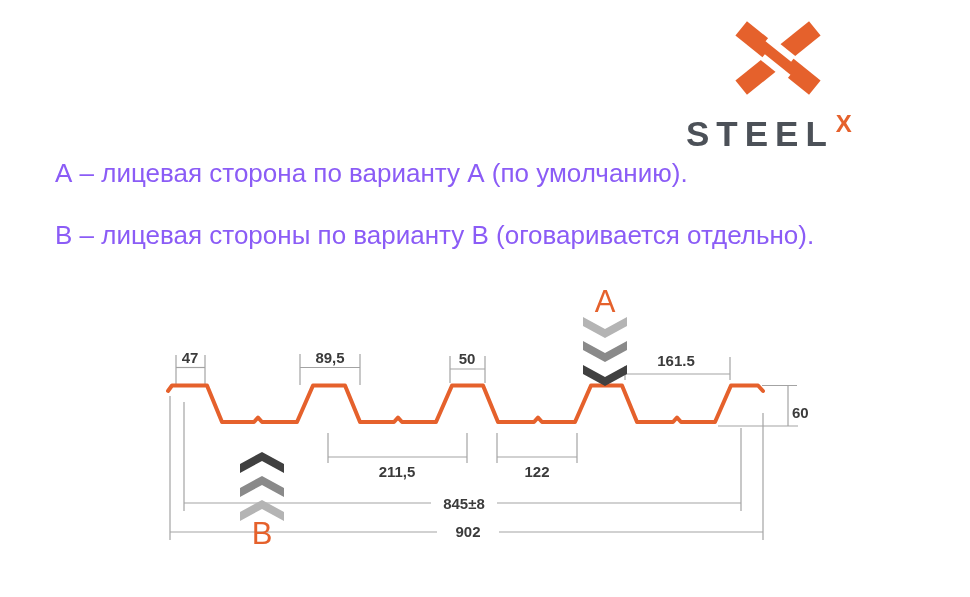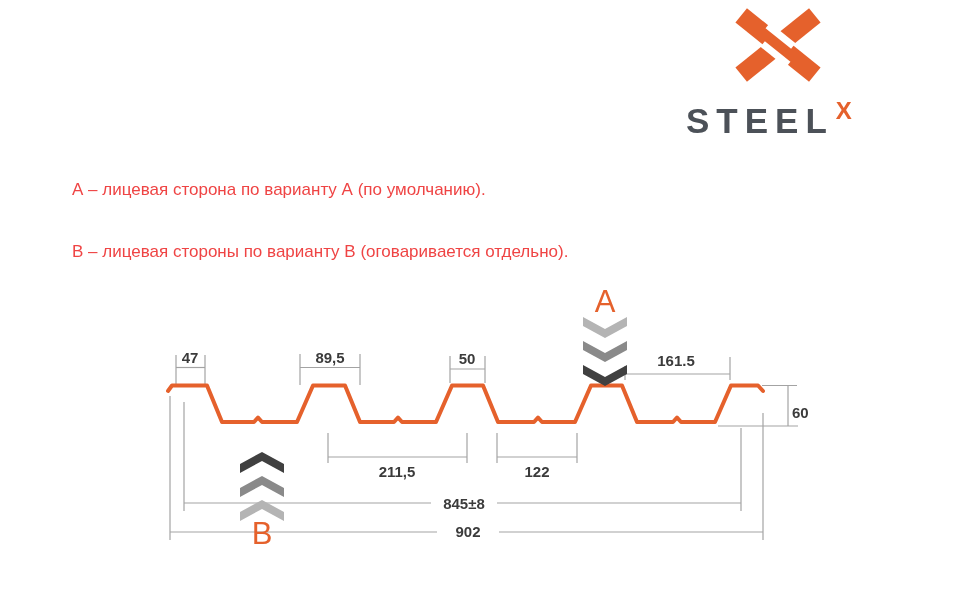--- a/index.html
+++ b/index.html
@@ -1,24 +1,24 @@
 <!DOCTYPE html>
 <html><head>
 <meta charset="utf-8">
 <style>
   html,body{margin:0;padding:0;background:#fff;}
   .page{
     position:relative;width:970px;height:597px;background:#ffffff;overflow:hidden;
     font-family:"Liberation Sans",sans-serif;
   }
   .drawing{position:absolute;left:0;top:0;width:970px;height:597px;}
-  .note{position:absolute;left:55px;margin:17px;font-size:17px;line-height:24px;color:#ef4444;}
+  .note{position:absolute;left:55px;margin:0;font-size:26px;line-height:24px;color:#8b5cf6;}
   .note-a{top:161px;}
   .note-b{top:223px;}
-  .logo{position:absolute;left:680px;top:2px;width:230px;height:135px;text-decoration:underline;}
+  .logo{position:absolute;left:680px;top:15px;width:230px;height:135px;text-decoration:underline;}
   .logo-icon{position:absolute;left:53px;top:6px;width:90px;height:74px;}
   .wordmark{position:absolute;left:6px;top:95px;white-space:nowrap;}
   .brand{
     font-size:35px;font-weight:bold;letter-spacing:7px;color:#4c5158;
     font-family:"Liberation Sans",sans-serif;
   }
   .brand-sup{
     font-size:24px;font-weight:bold;color:#e5612c;vertical-align:14px;margin-left:2px;
   }
   .dim-label{

